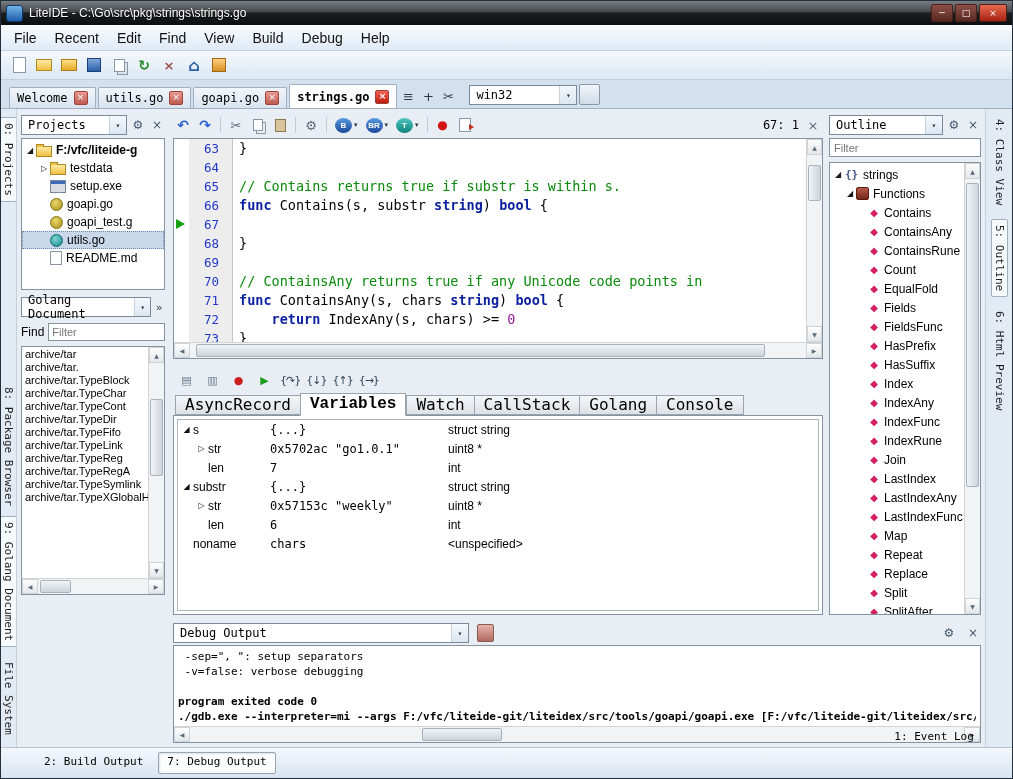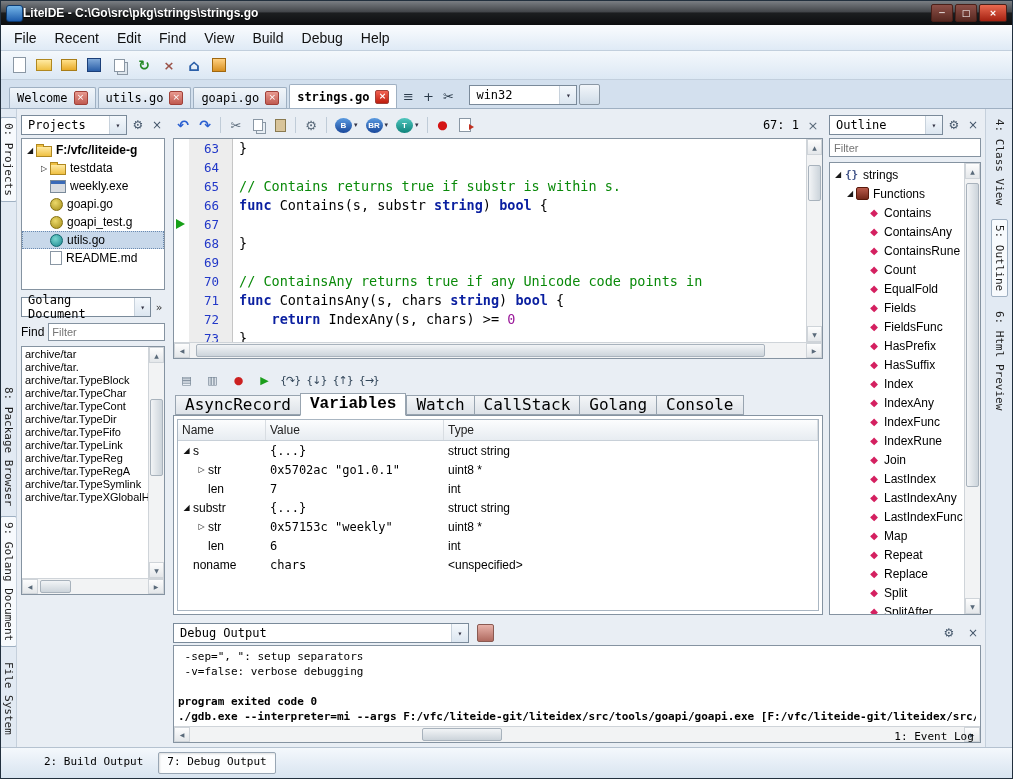--- a/index.html
+++ b/index.html
@@ -1,21 +1,21 @@
 <!DOCTYPE html>
 <html><head>
 <meta charset="utf-8">
 <style>
   html,body{margin:0;padding:0;background:#8e9aa8;font-family:"Liberation Sans",sans-serif;}
   .win{width:1013px;height:779px;box-sizing:border-box;border:1px solid #22303e;background:#e9eef4;
        display:flex;flex-direction:column;overflow:hidden;}
 
   
-  .titlebar{height:24px;flex:0 0 auto;display:flex;align-items:center;padding:0 5px;
-    background:linear-gradient(#7a7e83,#43464a 45%,#1c1e20 50%,#0d0e0f);font-weight:bold;}
+  .titlebar{height:24px;flex:0 0 auto;display:flex;align-items:center;gap:6px;padding:0 5px;
+    background:linear-gradient(#7a7e83,#43464a 45%,#1c1e20 50%,#0d0e0f);}
   .appicon{width:15px;height:15px;border-radius:3px;border:1px solid #0c3a70;
     background:linear-gradient(#74b5e8,#1e5dad);flex:0 0 auto;}
   .title{color:#fff;font-size:12px;flex:1;white-space:nowrap;overflow:hidden;text-shadow:0 1px 1px #000;}
   .winbtns{display:flex;gap:2px;}
   .wbtn{width:20px;height:16px;display:flex;align-items:center;justify-content:center;color:#fff;
     font-size:9px;border:1px solid #4a2019;border-radius:2px;background:linear-gradient(#8d5048,#572820);
     font-family:"DejaVu Sans",sans-serif;}
   .wbtn.close{width:26px;background:linear-gradient(#ea6a50,#a42111);}
 
   
@@ -305,21 +305,21 @@
             <span class="plbl">F:/vfc/liteide-g</span>
           </div>
           <div class="prow" style="padding-left: 16px;">
             <span class="parrow">▷</span>
             <span class="fic fic-folder"></span>
             <span class="plbl">testdata</span>
           </div>
           <div class="prow" style="padding-left: 16px;">
             <span class="parrow"></span>
             <span class="fic fic-exe"></span>
-            <span class="plbl">weekly.exe</span>
+            <span class="plbl">setup.exe</span>
           </div>
           <div class="prow" style="padding-left: 16px;">
             <span class="parrow"></span>
             <span class="fic fic-gofile"></span>
             <span class="plbl">goapi.go</span>
           </div>
           <div class="prow" style="padding-left: 16px;">
             <span class="parrow"></span>
             <span class="fic fic-gofile"></span>
             <span class="plbl">goapi_test.g</span>
@@ -464,25 +464,20 @@
       <div class="dbgtabs">
           <span class="dtab">AsyncRecord</span>
           <span class="dtab active">Variables</span>
           <span class="dtab">Watch</span>
           <span class="dtab">CallStack</span>
           <span class="dtab">Golang</span>
           <span class="dtab">Console</span>
         </div>
       <div class="vars box">
         <div class="vartable">
-            <div class="vrow vhead">
-              <span class="vhcell">Name</span>
-              <span class="vhcell">Value</span>
-              <span class="vhcell">Type</span>
-            </div>
             <div class="vrow">
               <span class="vcell vname" style="padding-left: 2px;">
                 <span class="varrow">◢</span>
                 <span>s</span>
               </span>
               <span class="vcell vval">{...}</span>
               <span class="vcell">struct string</span>
             </div>
             <div class="vrow">
               <span class="vcell vname" style="padding-left: 17px;">

